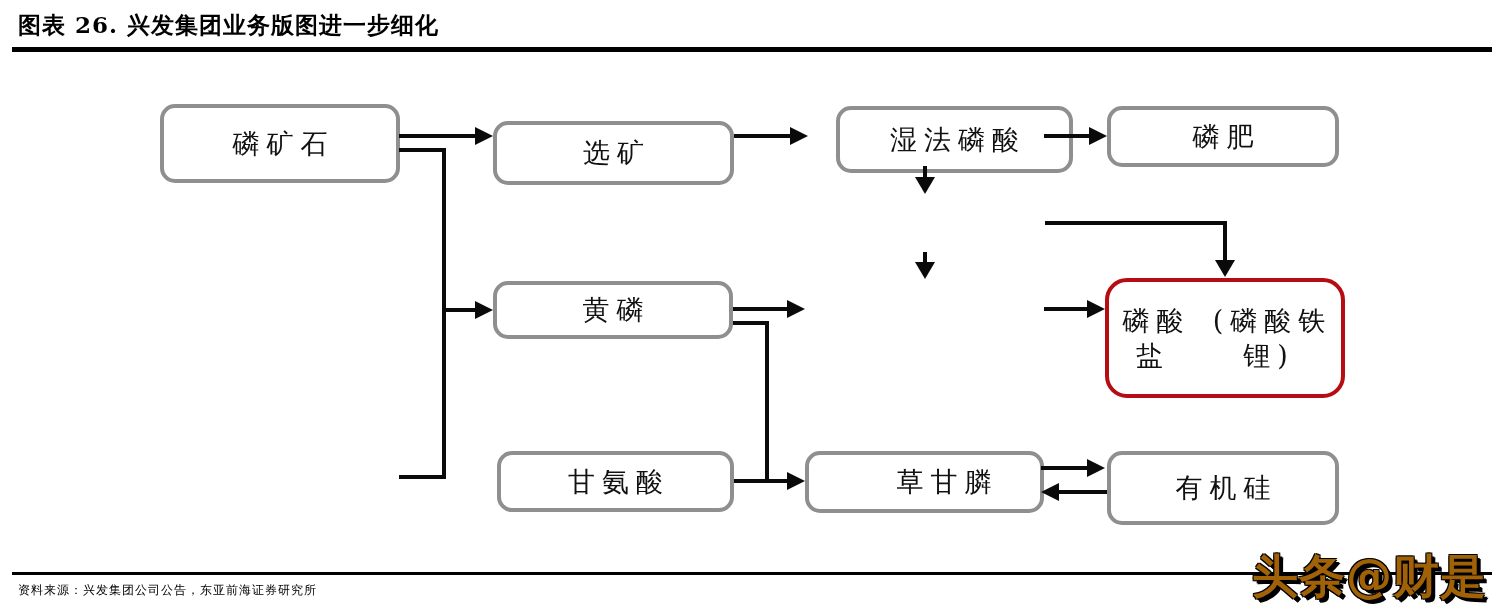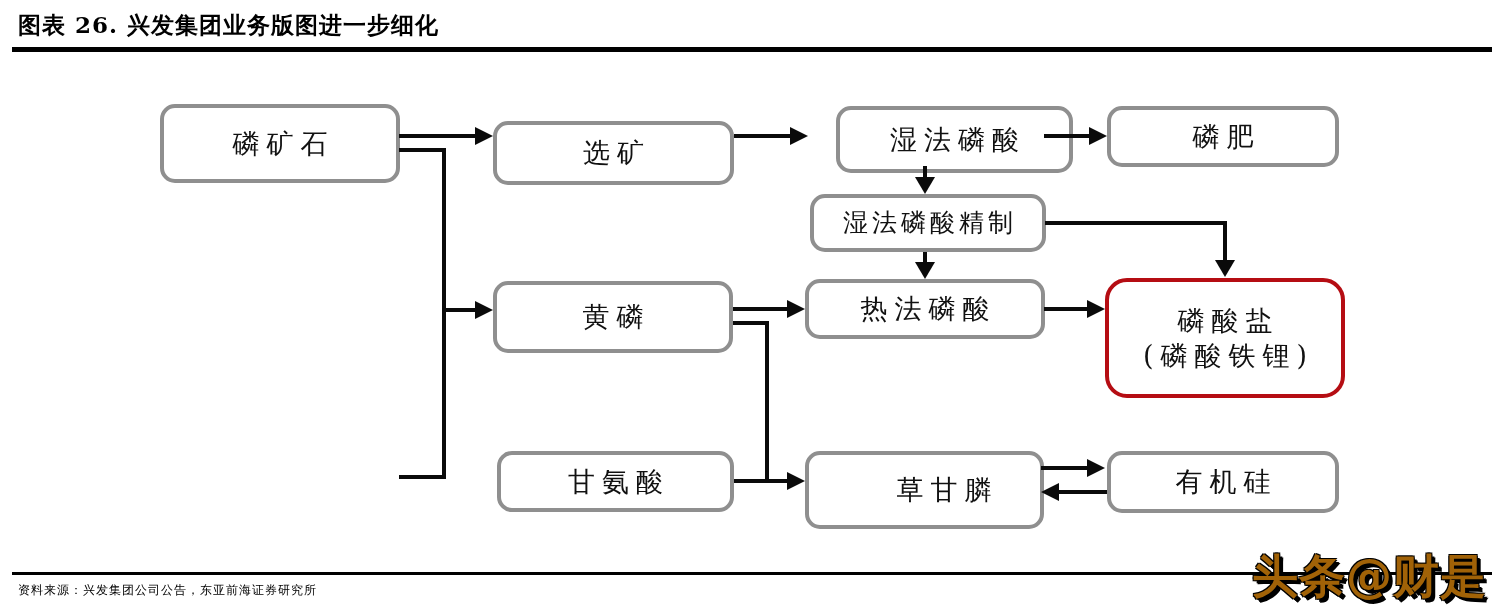--- a/index.html
+++ b/index.html
@@ -12,21 +12,21 @@
     letter-spacing:1px;font-family:"DejaVu Serif","Liberation Serif",serif;
   }
   .title-rule{position:absolute;left:12px;top:47px;width:1480px;height:5px;background:#000;}
   .node{
     position:absolute;box-sizing:border-box;background:#fff;
     border:4px solid #8f8f8f;border-radius:15px;
     display:flex;align-items:center;justify-content:center;
     font-size:27px;color:#111;letter-spacing:7px;text-indent:7px;
     line-height:1.3;text-align:center;
   }
-  .node.red{border-color:#b50d13;border-width:4px;border-radius:22px;flex-direction:column;}
+  .node.red{border-color:#b50d13;border-width:4px;border-radius:22px;flex-direction:row;}
   .hl{position:absolute;height:4px;background:#0a0a0a;}
   .vl{position:absolute;width:4px;background:#0a0a0a;}
   .ar{position:absolute;width:0;height:0;}
   .ar.right{border-top:9px solid transparent;border-bottom:9px solid transparent;border-left:18px solid #0a0a0a;}
   .ar.left{border-top:9px solid transparent;border-bottom:9px solid transparent;border-right:18px solid #0a0a0a;}
   .ar.down{border-left:10px solid transparent;border-right:10px solid transparent;border-top:17px solid #0a0a0a;}
   .footer-rule{position:absolute;left:12px;top:572px;width:1480px;height:3px;background:#000;}
   .source{
     position:absolute;left:18px;top:582px;font-size:12px;color:#000;letter-spacing:1px;
     font-family:"DejaVu Serif","Liberation Serif",serif;
@@ -58,47 +58,41 @@
     </div>
 
   <div class="node" style="left:808px;top:106px;width:237px;height:67px;margin-left:28px;">
       <span>湿法磷酸</span>
     </div>
 
   <div class="node" style="left:1107px;top:106px;width:232px;height:61px;">
       <span>磷肥</span>
     </div>
 
-  <div class="node" style="left:810px;top:194px;width:236px;height:58px;font-size:25px;letter-spacing:4px;text-indent:4px;">
-      <span>湿法磷酸精制</span>
-    </div>
 
-  <div class="node" style="left:493px;top:281px;width:240px;height:72px;">
+  <div class="node" style="left:493px;top:281px;width:240px;height:58px;">
       <span>黄磷</span>
     </div>
 
-  <div class="node" style="left:805px;top:279px;width:240px;height:60px;">
-      <span>热法磷酸</span>
-    </div>
 
   <div class="node red" style="left:1105px;top:278px;width:240px;height:120px;">
     <span>磷酸盐</span>
     <span>(磷酸铁锂)</span>
   </div>
 
 
   <div class="node" style="left:497px;top:451px;width:237px;height:61px;justify-content:center;">
       <span>甘氨酸</span>
     </div>
 
-  <div class="node" style="left:805px;top:451px;width:239px;height:78px;padding-left:39px;">
+  <div class="node" style="left:805px;top:451px;width:239px;height:62px;padding-left:39px;">
       <span>草甘膦</span>
     </div>
 
-  <div class="node" style="left:1107px;top:451px;width:232px;height:62px;">
+  <div class="node" style="left:1107px;top:451px;width:232px;height:74px;">
       <span>有机硅</span>
     </div>
 
   <div class="hl" style="left:399px;top:134px;width:80px;"></div>
   <div class="ar right" style="left:475px;top:127px;"></div>
 
   <div class="hl" style="left:734px;top:134px;width:58px;"></div>
   <div class="ar right" style="left:790px;top:127px;"></div>
 
   <div class="hl" style="left:1044px;top:134px;width:47px;"></div>

